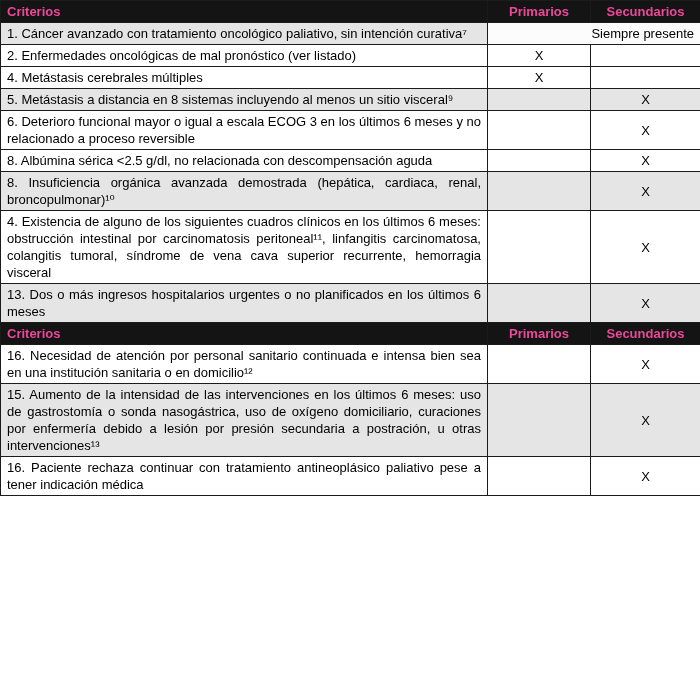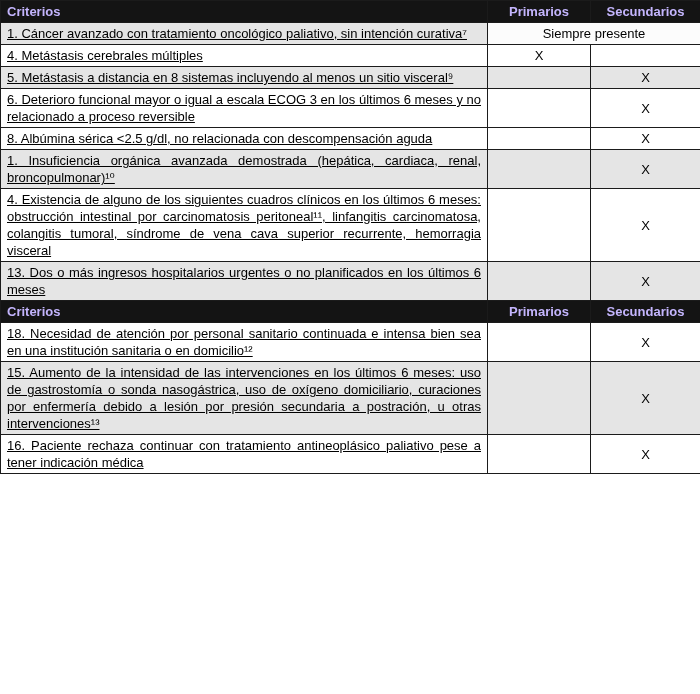--- a/index.html
+++ b/index.html
@@ -25,37 +25,36 @@
     border: 1px solid #1b1b1b;
     font-size: 13px;
     line-height: 17px;
     padding: 2px 6px;
     vertical-align: middle;
     box-sizing: border-box;
     word-wrap: break-word;
   }
   tr.header-row th {
     background: #141414;
-    color: #c4b5fd;
+    color: #ec4899;
     font-weight: 700;
     text-align: center;
     padding: 2px 6px;
   }
   tr.header-row th.col-criterios { text-align: left; }
   td.cell-criterio {
     text-align: justify;
     text-justify: inter-word;
-    text-decoration: underline;
   }
   td.cell-mark {
     text-align: center;
     font-weight: 400;
   }
   td.cell-span {
-    text-align: center;
+    text-align: right;
   }
   tr.shaded td { background: #e5e5e5; }
   tr.shaded td.cell-span { background: #fcfcfc; }
 </style>
 </head>
 <body>
 
 <div class="page">
   <table class="criteria-table">
     <colgroup>
@@ -67,61 +66,66 @@
         <tr class="header-row">
     <th class="col-criterios">Criterios</th>
     <th class="col-primarios">Primarios</th>
     <th class="col-secundarios">Secundarios</th>
   </tr>
         <tr class="data-row shaded">
     <td class="cell-criterio">1. Cáncer avanzado con tratamiento oncológico paliativo, sin intención curativa⁷</td>
     <td class="cell-span" colspan="2">Siempre presente</td>
   </tr>
         <tr class="data-row">
+    <td class="cell-criterio">2. Enfermedades oncológicas de mal pronóstico (ver listado)</td>
+    <td class="cell-mark">X</td>
+    <td class="cell-mark"></td>
+  </tr>
+        <tr class="data-row">
     <td class="cell-criterio">4. Metástasis cerebrales múltiples</td>
     <td class="cell-mark">X</td>
     <td class="cell-mark"></td>
   </tr>
         <tr class="data-row shaded">
     <td class="cell-criterio">5. Metástasis a distancia en 8 sistemas incluyendo al menos un sitio visceral⁹</td>
     <td class="cell-mark"></td>
     <td class="cell-mark">X</td>
   </tr>
         <tr class="data-row">
     <td class="cell-criterio">6. Deterioro funcional mayor o igual a escala ECOG 3 en los últimos 6 meses y no relacionado a proceso reversible</td>
     <td class="cell-mark"></td>
     <td class="cell-mark">X</td>
   </tr>
         <tr class="data-row">
     <td class="cell-criterio">8. Albúmina sérica &lt;2.5 g/dl, no relacionada con descompensación aguda</td>
     <td class="cell-mark"></td>
     <td class="cell-mark">X</td>
   </tr>
         <tr class="data-row shaded">
-    <td class="cell-criterio">1. Insuficiencia orgánica avanzada demostrada (hepática, cardiaca, renal, broncopulmonar)¹⁰</td>
+    <td class="cell-criterio">8. Insuficiencia orgánica avanzada demostrada (hepática, cardiaca, renal, broncopulmonar)¹⁰</td>
     <td class="cell-mark"></td>
     <td class="cell-mark">X</td>
   </tr>
         <tr class="data-row">
     <td class="cell-criterio">4. Existencia de alguno de los siguientes cuadros clínicos en los últimos 6 meses: obstrucción intestinal por carcinomatosis peritoneal¹¹, linfangitis carcinomatosa, colangitis tumoral, síndrome de vena cava superior recurrente, hemorragia visceral</td>
     <td class="cell-mark"></td>
     <td class="cell-mark">X</td>
   </tr>
         <tr class="data-row shaded">
     <td class="cell-criterio">13. Dos o más ingresos hospitalarios urgentes o no planificados en los últimos 6 meses</td>
     <td class="cell-mark"></td>
     <td class="cell-mark">X</td>
   </tr>
         <tr class="header-row">
     <th class="col-criterios">Criterios</th>
     <th class="col-primarios">Primarios</th>
     <th class="col-secundarios">Secundarios</th>
   </tr>
         <tr class="data-row">
-    <td class="cell-criterio">18. Necesidad de atención por personal sanitario continuada e intensa bien sea en una institución sanitaria o en domicilio¹²</td>
+    <td class="cell-criterio">16. Necesidad de atención por personal sanitario continuada e intensa bien sea en una institución sanitaria o en domicilio¹²</td>
     <td class="cell-mark"></td>
     <td class="cell-mark">X</td>
   </tr>
         <tr class="data-row shaded">
     <td class="cell-criterio">15. Aumento de la intensidad de las intervenciones en los últimos 6 meses: uso de gastrostomía o sonda nasogástrica, uso de oxígeno domiciliario, curaciones por enfermería debido a lesión por presión secundaria a postración, u otras intervenciones¹³</td>
     <td class="cell-mark"></td>
     <td class="cell-mark">X</td>
   </tr>
         <tr class="data-row">
     <td class="cell-criterio">16. Paciente rechaza continuar con tratamiento antineoplásico paliativo pese a tener indicación médica</td>

